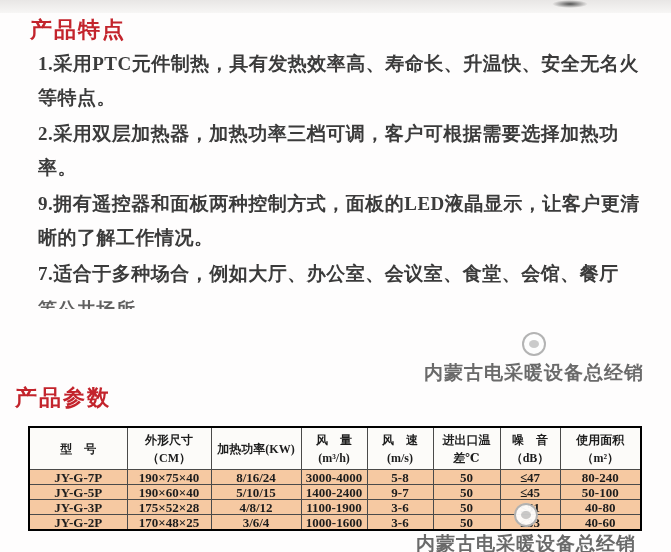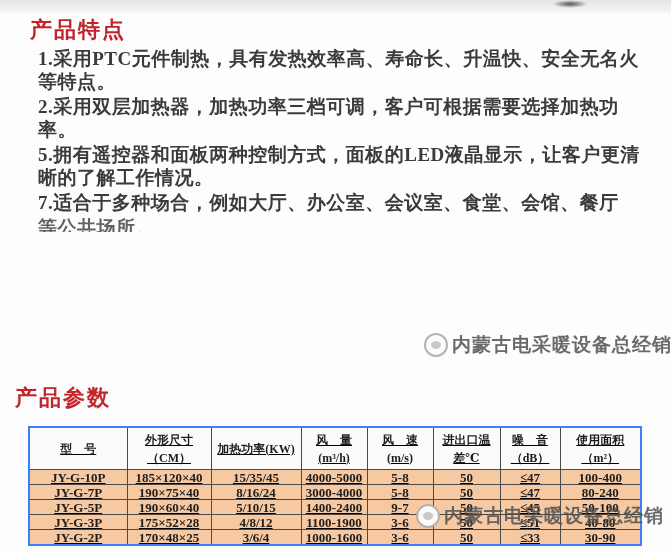--- a/index.html
+++ b/index.html
@@ -16,42 +16,42 @@
     background:radial-gradient(ellipse at center, rgba(45,45,45,.8), rgba(45,45,45,0) 70%);
   }
   .sec-title{
     position:absolute;margin:0;color:#c3242c;font-size:22px;font-weight:bold;
     letter-spacing:2px;font-family:Liberation Serif, serif;
   }
   .t1{left:30px;top:15px;}
   .t2{left:15px;top:383px;}
   .features{position:absolute;left:38px;top:47px;width:608px;}
   .features p{
-    margin:0 0 2px 0;font-size:19px;line-height:23px;color:#3b3b3b;
+    margin:0 0 2px 0;font-size:19px;line-height:34px;color:#3b3b3b;
     font-weight:600;white-space:pre-line;letter-spacing:0.5px;
   }
   .tail-clip{height:16px;overflow:hidden;opacity:.8;}
   .tail-clip p{margin:0;}
   table.params{
     position:absolute;left:28px;top:426px;width:612px;table-layout:fixed;
-    border-collapse:collapse;border:2px solid #3b82f6;text-decoration:underline;
+    border-collapse:collapse;border:2px solid #000000;
   }
   .params th,.params td{
     border:1px solid #4a4a4a;text-align:center;vertical-align:middle;
     padding:0;color:#1d1d1d;overflow:hidden;
   }
   .params thead th{
     height:41px;font-size:12px;font-weight:bold;background:#fcfbf9;
     white-space:pre-line;line-height:1.5;
   }
   .params tbody td{height:14px;font-size:13px;font-weight:bold;background:#f6c9a2;line-height:1;}
   .wm{
     position:absolute;display:flex;align-items:center;gap:4px;
     color:rgba(80,80,80,.85);font-weight:bold;font-size:19px;letter-spacing:1px;
-    font-family:"Liberation Sans","DejaVu Sans",sans-serif;white-space:nowrap;
+    font-family:"Liberation Sans","DejaVu Sans",sans-serif;white-space:nowrap;flex-direction:column;
   }
   .wm1{left:424px;top:332px;}
   .wm2{left:416px;top:503px;}
   .wm-logo{
     position:relative;display:inline-block;width:24px;height:24px;border-radius:50%;
     background:rgba(253,253,253,.95);border:2px solid rgba(130,130,130,.6);
     box-sizing:border-box;flex:0 0 auto;
   }
   .wm-logo::after{
     content:"";position:absolute;left:5px;top:6px;width:10px;height:8px;border-radius:50%;
@@ -67,21 +67,21 @@
     <div class="smudge"></div>
   </div>
 
   <h2 class="sec-title t1">产品特点</h2>
 
   <div class="features">
     <p>1.采用PTC元件制热，具有发热效率高、寿命长、升温快、安全无名火
 等特点。</p>
     <p>2.采用双层加热器，加热功率三档可调，客户可根据需要选择加热功
 率。</p>
-    <p>5.拥有遥控器和面板两种控制方式，面板的LED液晶显示，让客户更清
+    <p>9.拥有遥控器和面板两种控制方式，面板的LED液晶显示，让客户更清
 晰的了解工作情况。</p>
     <p>7.适合于多种场合，例如大厅、办公室、会议室、食堂、会馆、餐厅</p>
     <div class="tail-clip">
       <p>等公共场所。</p>
     </div>
   </div>
 
   <h2 class="sec-title t2">产品参数</h2>
 
   <table class="params">
@@ -106,30 +106,20 @@
 (m/s)</th>
         <th>进出口温差℃</th>
         <th>噪　音
 （dB）</th>
         <th>使用面积
 （m²）</th>
       </tr>
     </thead>
     <tbody>
       <tr>
-        <td>JY-G-10P</td>
-        <td>185×120×40</td>
-        <td>15/35/45</td>
-        <td>4000-5000</td>
-        <td>5-8</td>
-        <td>50</td>
-        <td>≤47</td>
-        <td>100-400</td>
-      </tr>
-      <tr>
         <td>JY-G-7P</td>
         <td>190×75×40</td>
         <td>8/16/24</td>
         <td>3000-4000</td>
         <td>5-8</td>
         <td>50</td>
         <td>≤47</td>
         <td>80-240</td>
       </tr>
       <tr>
@@ -153,21 +143,21 @@
         <td>40-80</td>
       </tr>
       <tr>
         <td>JY-G-2P</td>
         <td>170×48×25</td>
         <td>3/6/4</td>
         <td>1000-1600</td>
         <td>3-6</td>
         <td>50</td>
         <td>≤33</td>
-        <td>30-90</td>
+        <td>40-60</td>
       </tr>
     </tbody>
   </table>
 
   <div class="wm wm1">
     <span class="wm-logo"></span>
     <span class="wm-text">内蒙古电采暖设备总经销</span>
   </div>
 
   <div class="wm wm2">

